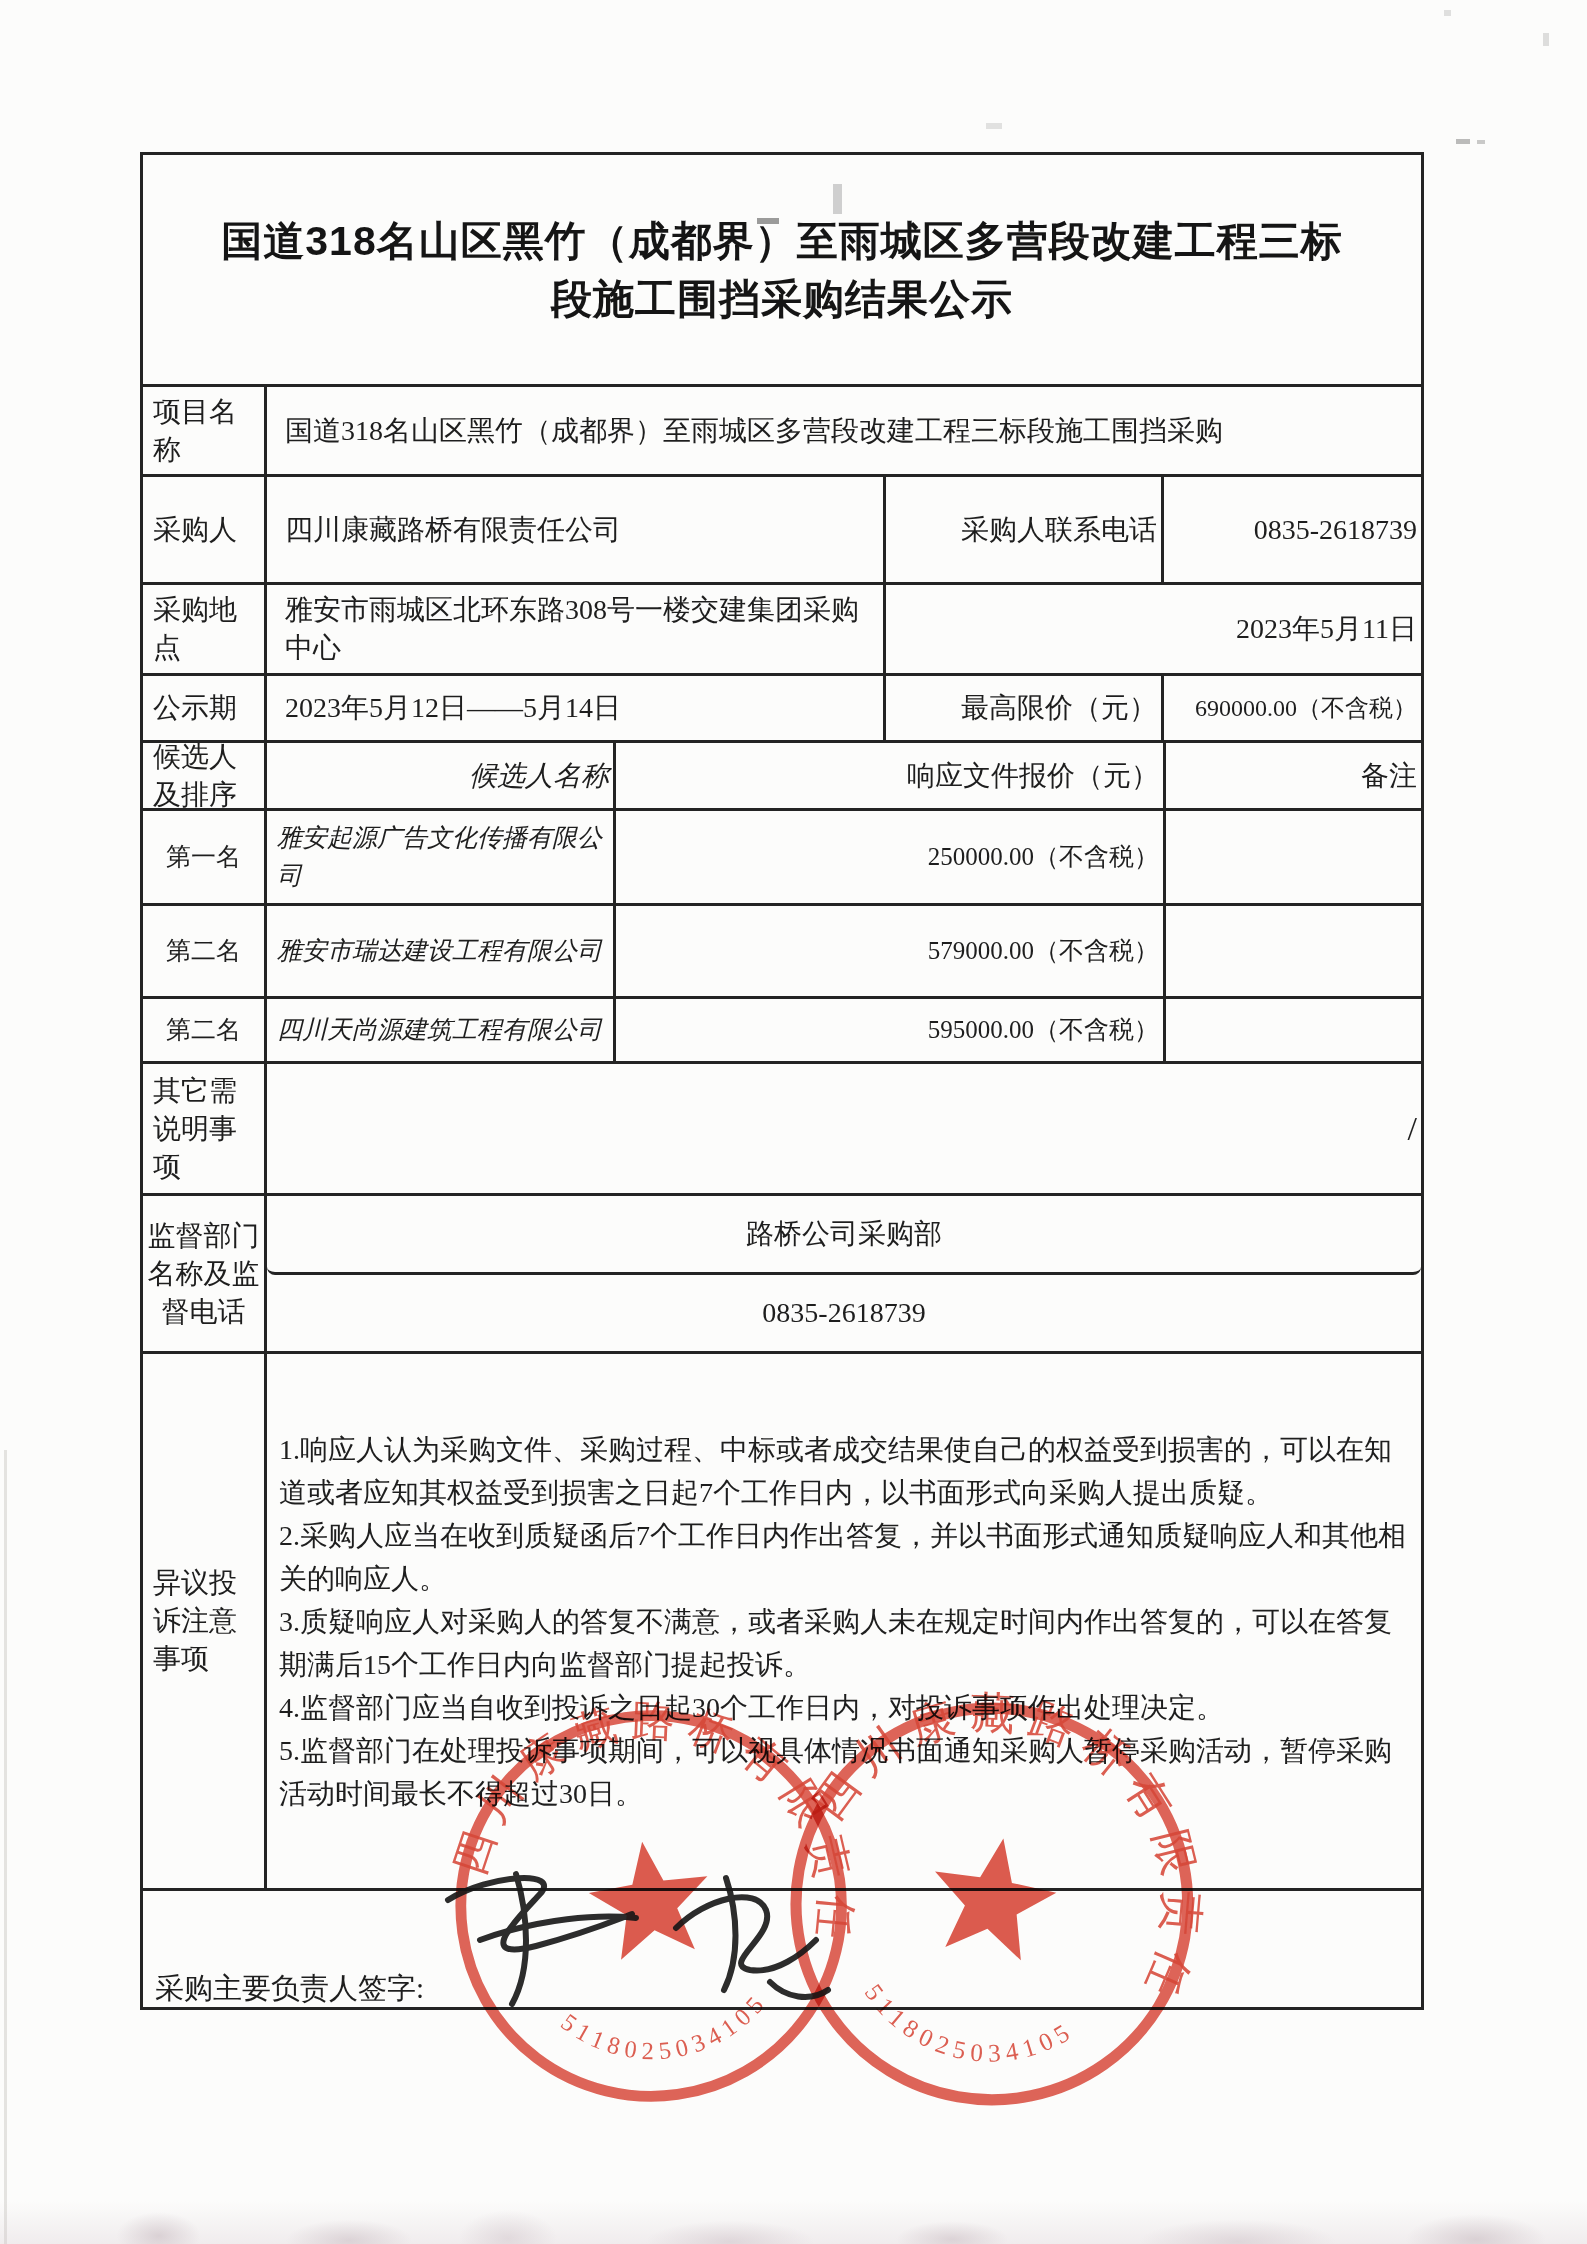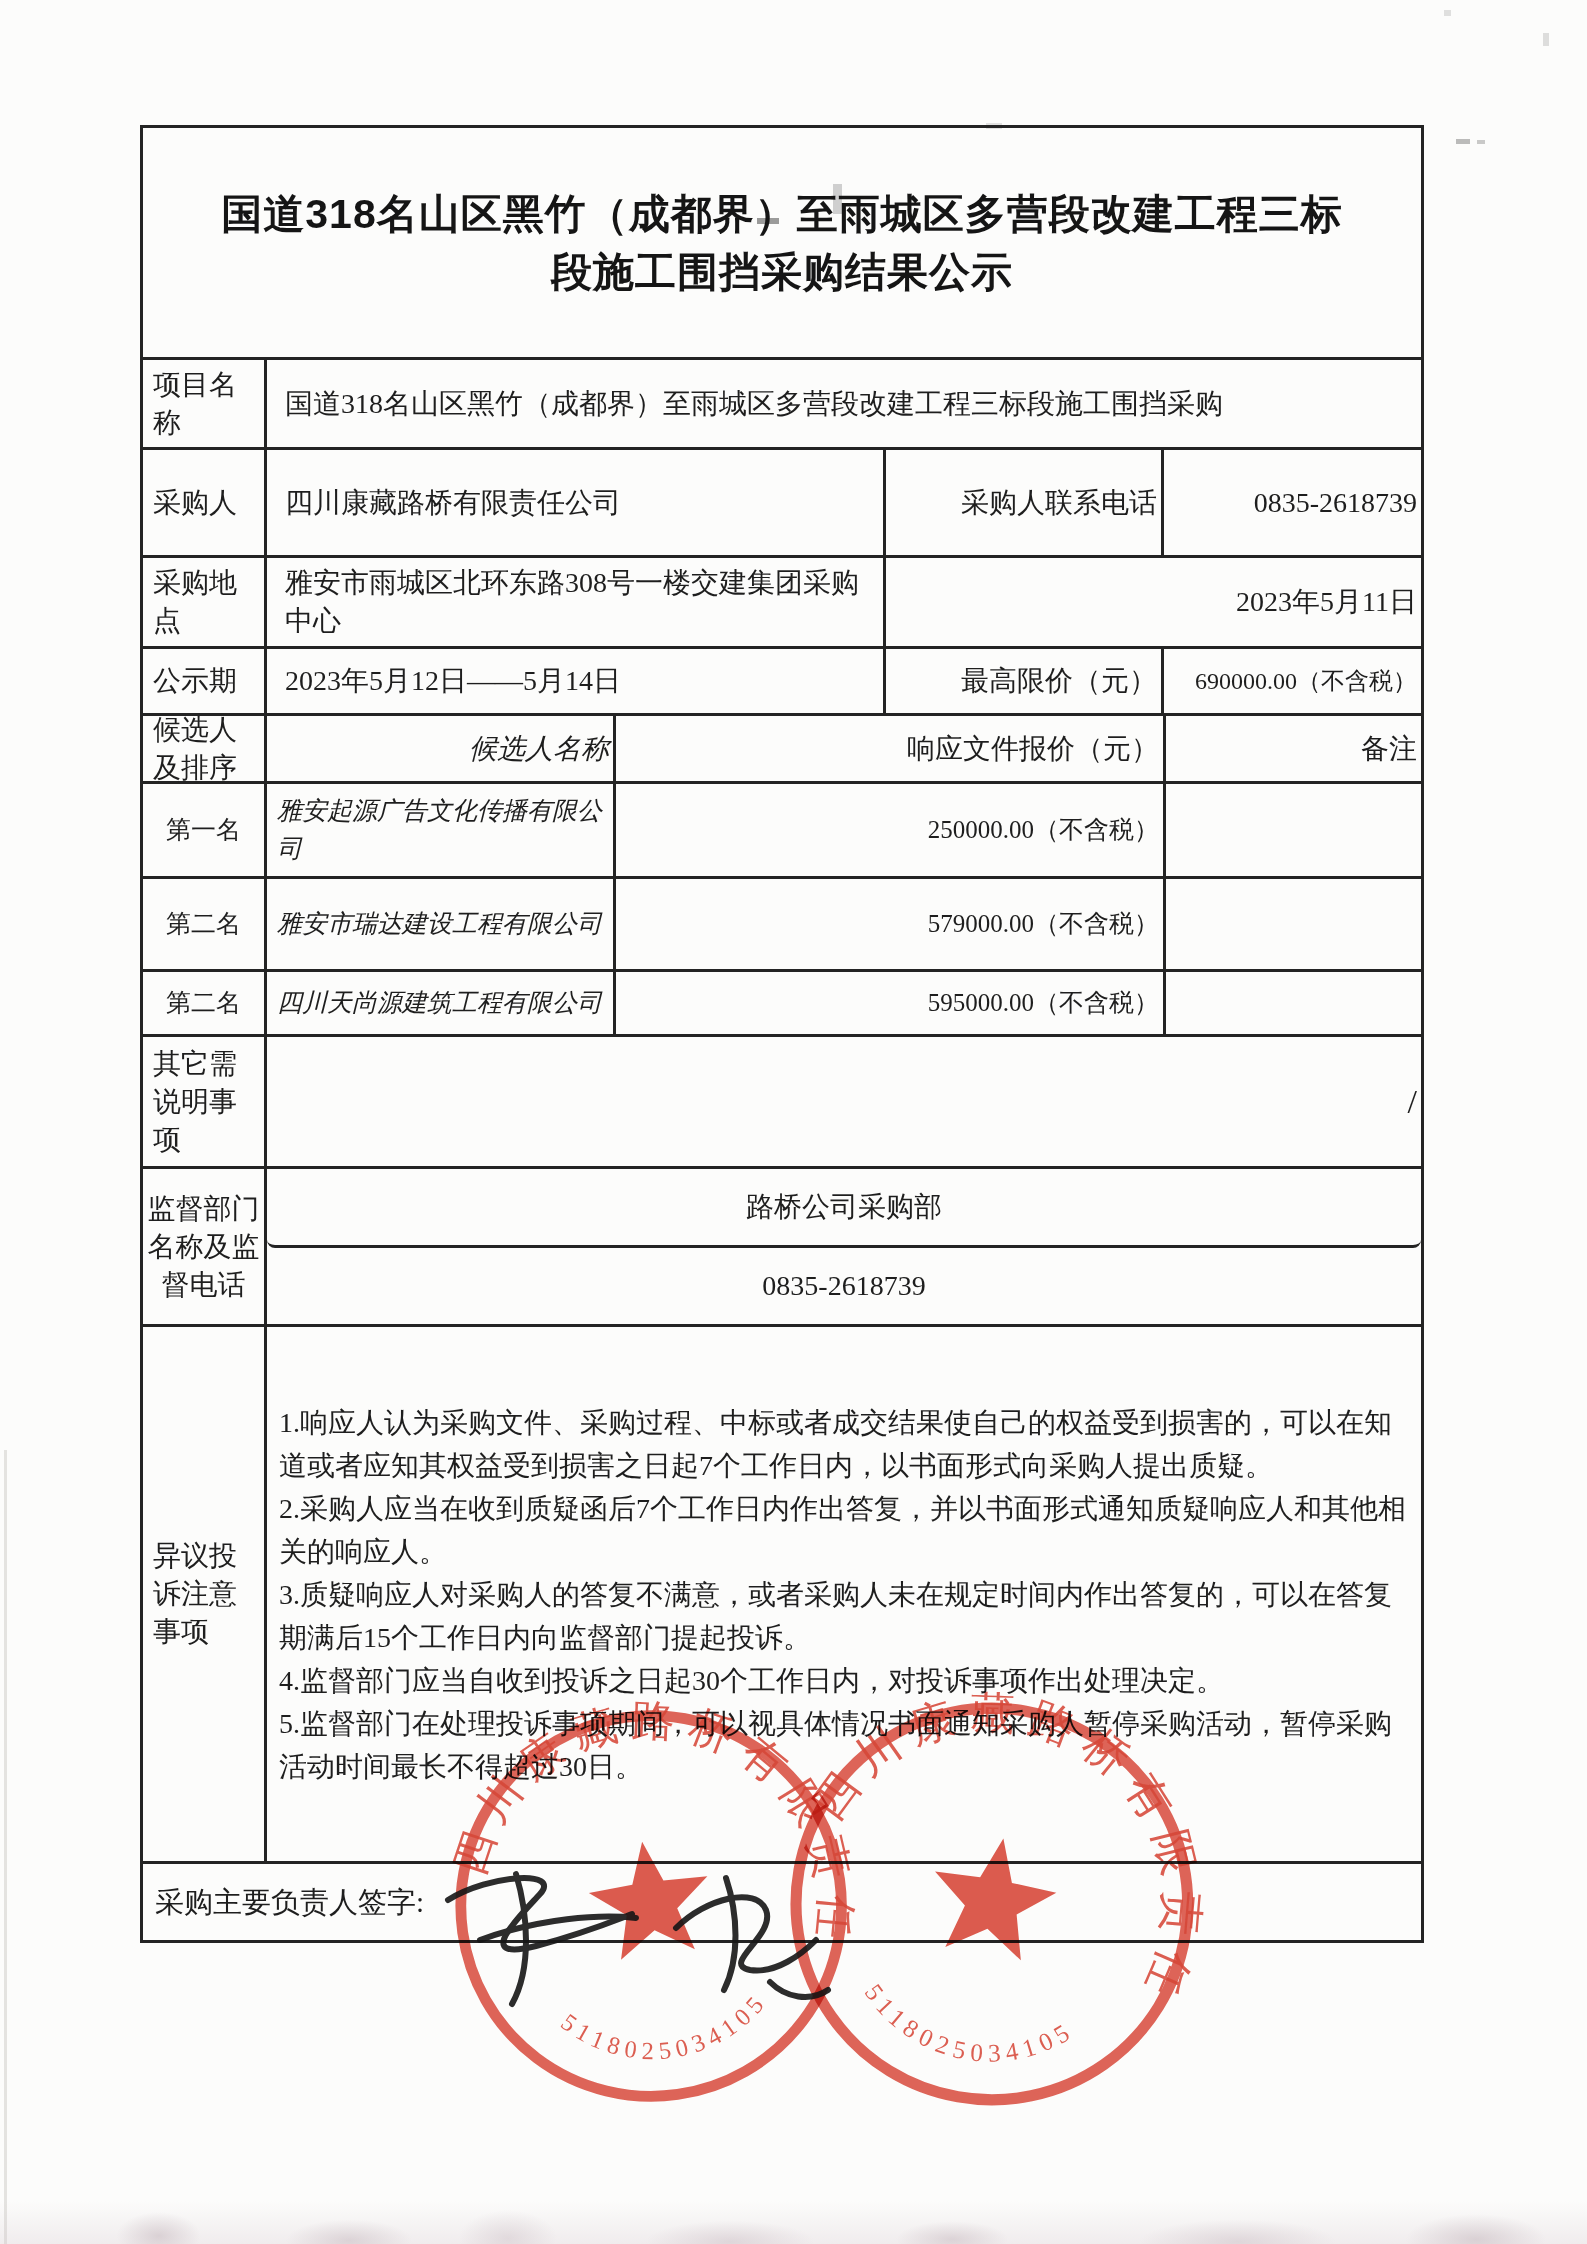--- a/index.html
+++ b/index.html
@@ -4,21 +4,21 @@
 <style>
   html,body{margin:0;padding:0;}
   body{background:#ffffff;}
   .page{
     position:relative; width:1587px; height:2244px; overflow:hidden;
     background:#fcfcfb; color:#1e1e1e;
     font-family:"Liberation Serif","DejaVu Serif",serif;
   }
   
   .doc-table{
-    position:absolute; left:140px; top:125px; width:1284px;
+    position:absolute; left:140px; top:152px; width:1284px;
     border:3px solid #242424; box-sizing:border-box; background:transparent;
   }
   .row{display:flex; border-bottom:3px solid #242424; box-sizing:border-box;}
   .row:last-child{border-bottom:none;}
   .c{
     display:flex; align-items:center; box-sizing:border-box;
     border-right:3px solid #242424; font-size:28px; line-height:38px;
     overflow:hidden;
   }
   .c:last-child{border-right:none;}
@@ -41,21 +41,21 @@
   .r-purchaser{height:108px;}
   .r-location{height:91px;}
   .r-publicity{height:67px;}
   .r-candhead{height:68px;}
   .r-cand1{height:95px;}
   .r-cand2{height:93px;}
   .r-cand3{height:65px;}
   .r-other{height:132px;}
   .r-supervision{height:158px;}
   .r-objection{height:537px;}
-  .r-sign{height:76px;}
+  .r-sign{height:116px;align-items:flex-end;}
 
   .w-val{width:619px; flex:none;}
   .w-lab2{width:278px; flex:none;}
   .w-name{width:349px; flex:none;font-style:italic;}
   .w-price{width:550px; flex:none;}
   .small{font-size:25px;}
   .limit{font-size:24px;}
 
   .sup-col{flex:1; display:flex; flex-direction:column;}
   .sup-cell{flex:1; display:flex; align-items:center; justify-content:center; font-size:28px;border-radius:8px;}

